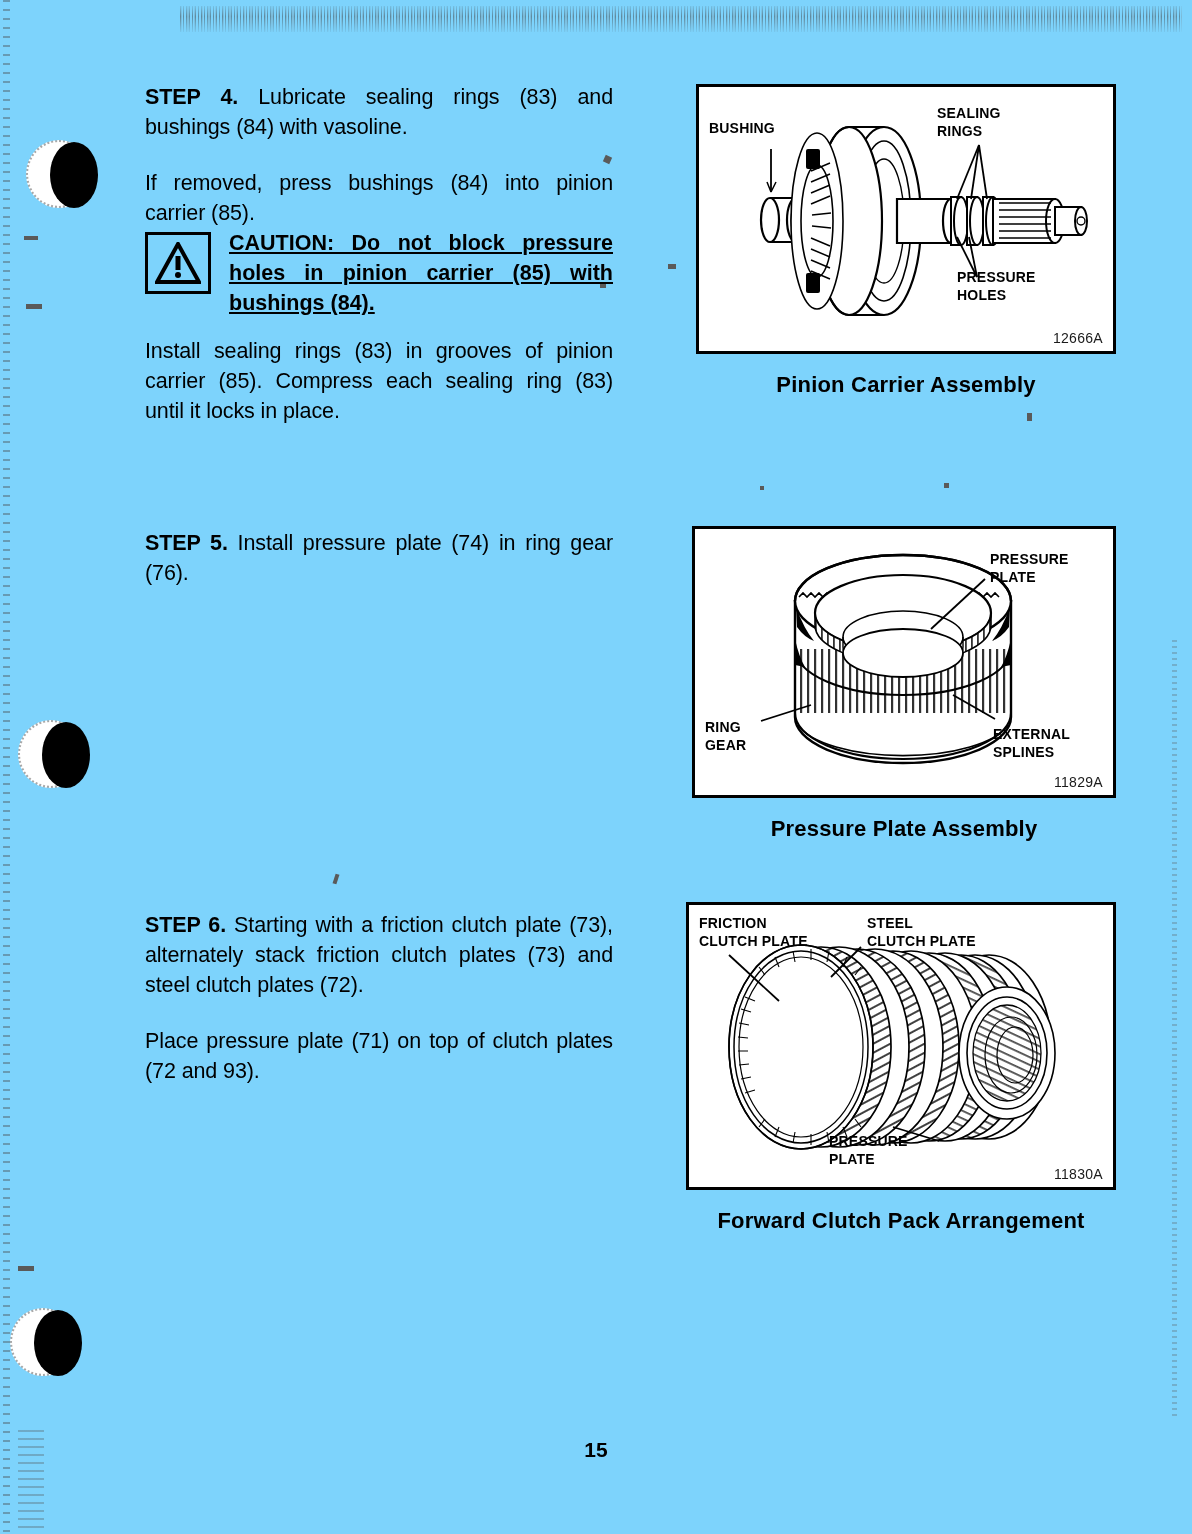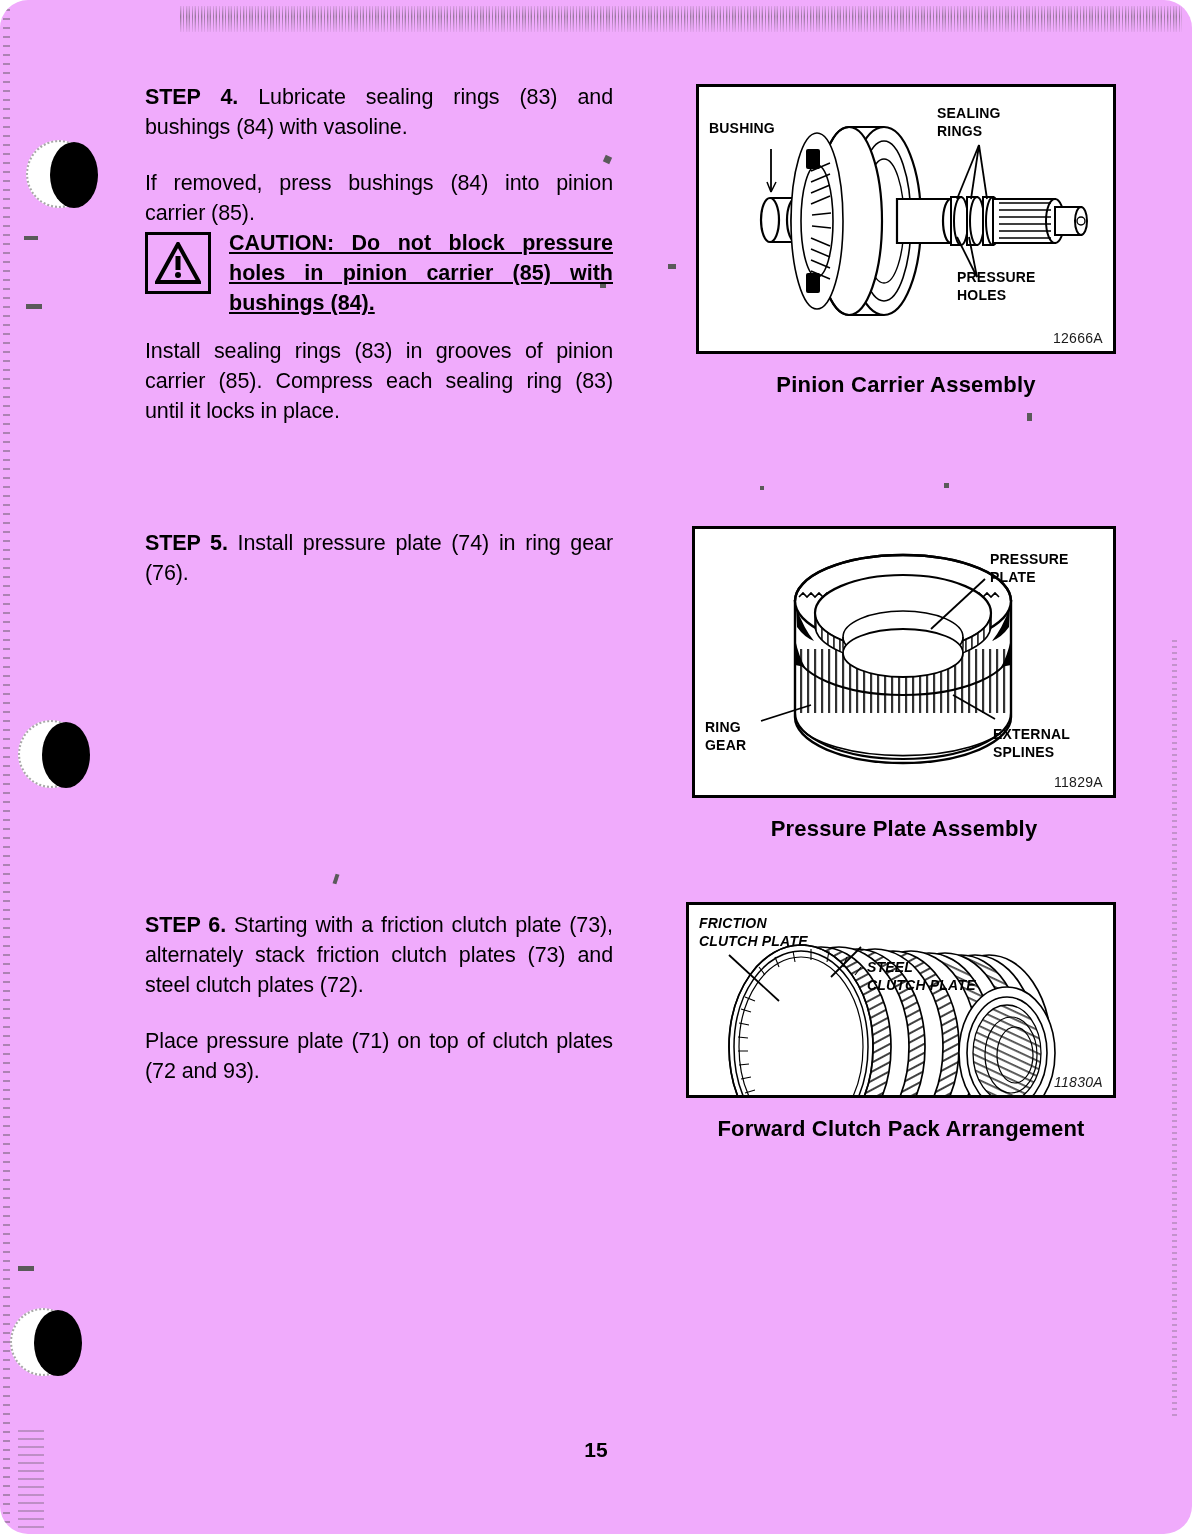--- a/index.html
+++ b/index.html
@@ -8,23 +8,22 @@
     background: #ffffff;
   }
   body {
     font-family: "Liberation Sans", sans-serif;
     color: #000000;
   }
   #page {
     position: relative;
     width: 1192px;
     height: 1534px;
-    background: #f0abfc;
+    background: #7dd3fc;
     overflow: hidden;
-    border-radius: 28px;
   }
 
   
   .scan-noise-top {
     position: absolute;
     left: 180px;
     top: 6px;
     width: 1002px;
     height: 26px;
     opacity: 0.55;
@@ -418,21 +417,21 @@
 GEAR</div>
       <div class="fig-label" style="left:298px; top:197px;">EXTERNAL
 SPLINES</div>
 
       <div class="figure-id">11829A</div>
     </div>
     <div class="figure-caption">Pressure Plate Assembly</div>
   </div>
 
   <div class="figure" style="left:686px; top:902px; width:430px;">
-    <div class="figure-frame" style="height:196px;font-style:italic;">
+    <div class="figure-frame" style="height:288px;">
 
       <svg width="424" height="270" viewBox="0 0 424 270">
         <defs>
           <pattern id="diag" width="8" height="8" patternUnits="userSpaceOnUse" patternTransform="rotate(62)">
             <rect width="8" height="8" fill="#fff"></rect>
             <rect x="0" y="0" width="2" height="8" fill="#000" opacity="0.75"></rect>
           </pattern>
           <pattern id="diag2" width="7" height="7" patternUnits="userSpaceOnUse" patternTransform="rotate(115)">
             <rect width="7" height="7" fill="#fff"></rect>
             <rect x="0" y="0" width="1.8" height="7" fill="#000" opacity="0.7"></rect>
@@ -479,21 +478,21 @@
 
         <g stroke="#000" stroke-width="1.8" fill="none">
           <path d="M40 50 L90 96"></path>
           <path d="M172 42 L142 72"></path>
           <path d="M250 236 L204 222"></path>
         </g>
       </svg>
 
       <div class="fig-label" style="left:10px; top:10px;">FRICTION
 CLUTCH PLATE</div>
-      <div class="fig-label" style="left:178px; top:10px;margin-top:44px;">STEEL
+      <div class="fig-label" style="left:178px; top:10px;">STEEL
 CLUTCH PLATE</div>
       <div class="fig-label" style="left:140px; top:228px;">PRESSURE
 PLATE</div>
 
       <div class="figure-id">11830A</div>
     </div>
     <div class="figure-caption">Forward Clutch Pack Arrangement</div>
   </div>
 
   <div class="page-number">15</div>

